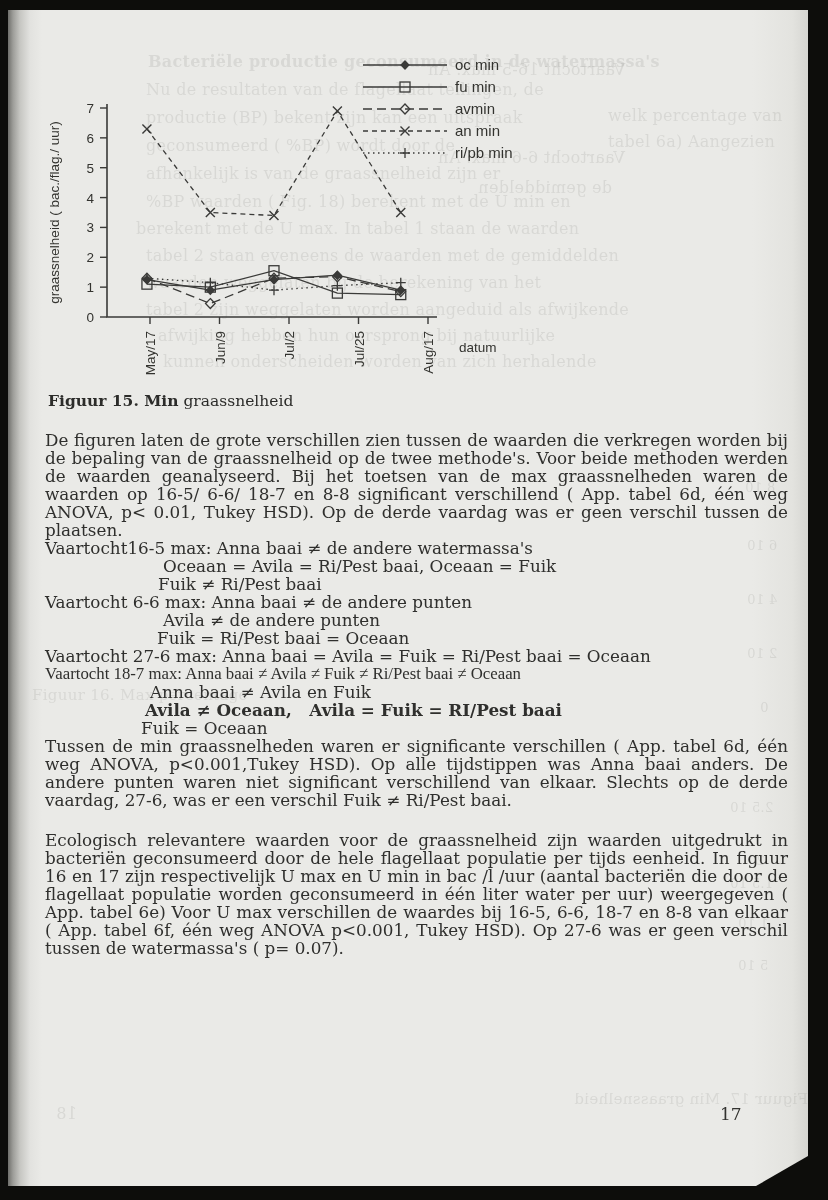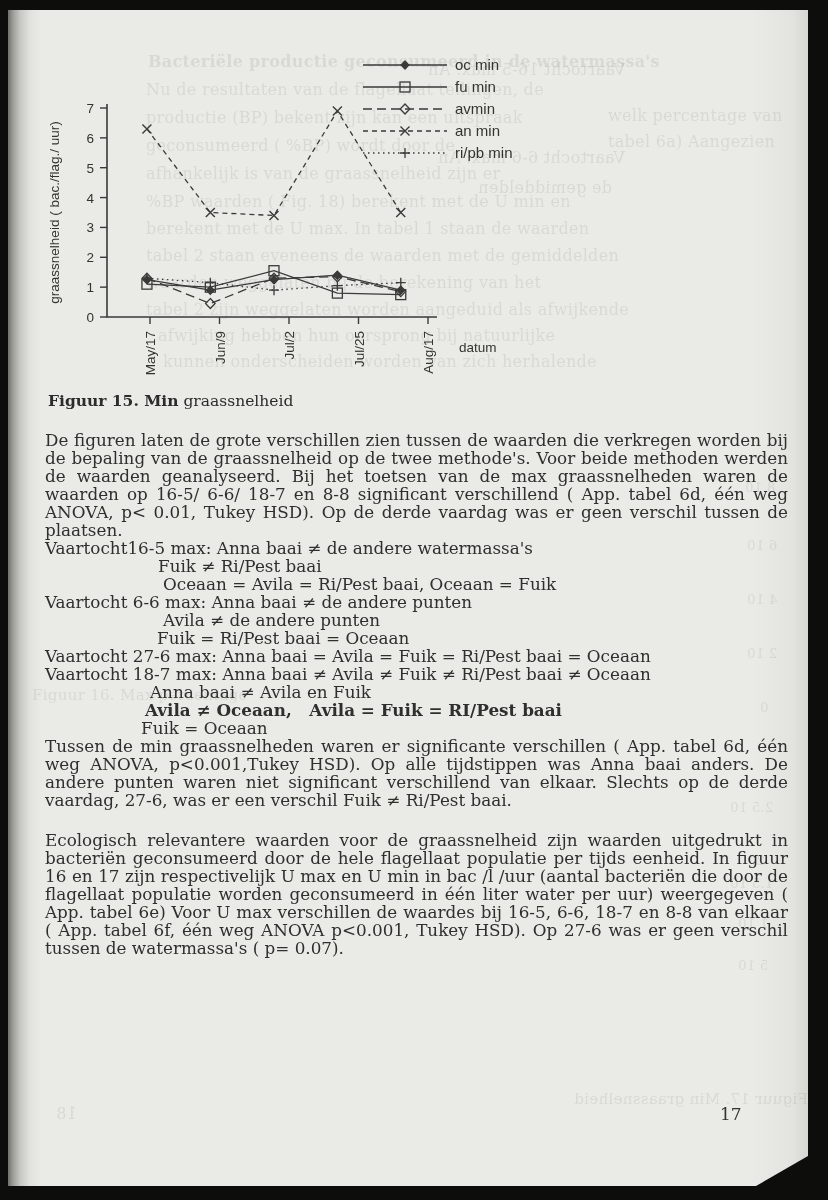--- a/index.html
+++ b/index.html
@@ -37,21 +37,21 @@
 <div class="page">
   <div class="ghost-layer">
       <span class="ghost g" style="font-weight: 700; left: 140px; top: 42px; font-size: 16px;">Bacteriële productie geconsumeerd in de watermassa's</span>
       <span class="ghost g" style="left: 138px; top: 70px; font-size: 16px;">Nu de resultaten van de flagellaat tellingen, de</span>
       <span class="ghost g" style="left: 138px; top: 98px; font-size: 16px;">productie (BP) bekent zijn kan een uitspraak</span>
       <span class="ghost g" style="left: 600px; top: 96px; font-size: 16px;">welk percentage van</span>
       <span class="ghost g" style="left: 138px; top: 126px; font-size: 16px;">geconsumeerd ( %BP) wordt door de</span>
       <span class="ghost g" style="left: 600px; top: 122px; font-size: 16px;">tabel 6a) Aangezien</span>
       <span class="ghost g" style="left: 138px; top: 154px; font-size: 16px;">afhankelijk is van de graassnelheid zijn er</span>
       <span class="ghost g" style="left: 138px; top: 182px; font-size: 16px;">%BP waarden ( Fig. 18) berekent met de U min en</span>
-      <span class="ghost g" style="left: 138px; top: 209px; font-size: 16px; text-align: center;">berekent met de U max. In tabel 1 staan de waarden</span>
+      <span class="ghost g" style="left: 128px; top: 209px; font-size: 16px; text-align: center;">berekent met de U max. In tabel 1 staan de waarden</span>
       <span class="ghost g" style="left: 138px; top: 236px; font-size: 16px;">tabel 2 staan eveneens de waarden met de gemiddelden</span>
       <span class="ghost g" style="left: 138px; top: 263px; font-size: 16px;">waarden weggelaten bij de berekening van het</span>
       <span class="ghost g" style="left: 138px; top: 290px; font-size: 16px;">tabel 2 zijn weggelaten worden aangeduid als afwijkende</span>
       <span class="ghost g" style="left: 150px; top: 316px; font-size: 16px;">afwijking hebben hun oorsprong bij natuurlijke</span>
       <span class="ghost g" style="left: 155px; top: 342px; font-size: 16px;">kunnen onderscheiden worden van zich herhalende</span>
       <span class="ghost gm" style="left: 420px; top: 50px; font-size: 16px;">Vaartocht 16-5 max: An</span>
       <span class="ghost gm" style="left: 430px; top: 138px; font-size: 16px;">Vaartocht 6-6 max: An</span>
       <span class="ghost gm" style="left: 470px; top: 168px; font-size: 16px;">de gemiddelden</span>
       <span class="ghost gm" style="left: 737px; top: 470px; font-size: 13px;">8 10</span>
       <span class="ghost gm" style="left: 739px; top: 528px; font-size: 13px;">6 10</span>
@@ -166,27 +166,27 @@
         </g>
       </svg>
   </div>
 
   <div class="caption"><span class="cap-b">Figuur 15. Min</span><span> graassnelheid</span></div>
 
   <div class="body-text">
     <p class="para">De figuren laten de grote verschillen zien tussen de waarden die verkregen worden bij de bepaling van de graassnelheid op de twee methode's. Voor beide methoden werden de waarden geanalyseerd. Bij het toetsen van de max graassnelheden waren de waarden op 16-5/ 6-6/ 18-7 en 8-8 significant verschillend ( App. tabel 6d, één weg ANOVA, p&lt; 0.01, Tukey HSD). Op de derde vaardag was er geen verschil tussen de plaatsen.</p>
     <div>
         <div class="vline" style="padding-left: 0px;">Vaartocht16-5 max: Anna baai ≠ de andere watermassa's</div>
+        <div class="vline" style="padding-left: 118px;">Oceaan = Avila = Ri/Pest baai, Oceaan = Fuik</div>
         <div class="vline" style="padding-left: 113px;">Fuik ≠ Ri/Pest baai</div>
-        <div class="vline" style="padding-left: 118px;">Oceaan = Avila = Ri/Pest baai, Oceaan = Fuik</div>
         <div class="vline" style="padding-left: 0px;">Vaartocht 6-6 max: Anna baai ≠ de andere punten</div>
         <div class="vline" style="padding-left: 118px;">Avila ≠ de andere punten</div>
         <div class="vline" style="padding-left: 112px;">Fuik = Ri/Pest baai = Oceaan</div>
         <div class="vline" style="padding-left: 0px;">Vaartocht 27-6 max: Anna baai = Avila = Fuik = Ri/Pest baai = Oceaan</div>
-        <div class="vline" style="padding-left: 0px;">Vaartocht 18-7 max: Anna baai ≠ Avila ≠ Fuik ≠ Ri/Pest baai ≠ Oceaan</div>
+        <div class="vline" style="padding-left: 0px; font-family: Liberation Serif, serif;">Vaartocht 18-7 max: Anna baai ≠ Avila ≠ Fuik ≠ Ri/Pest baai ≠ Oceaan</div>
         <div class="vline" style="padding-left: 105px;">Anna baai ≠ Avila en Fuik</div>
         <div class="vline" style="padding-left: 100px; font-weight: bold;">Avila ≠ Oceaan,   Avila = Fuik = RI/Pest baai</div>
         <div class="vline" style="padding-left: 96px;">Fuik = Oceaan</div>
       </div>
     <p class="para">Tussen de min graassnelheden waren er significante verschillen ( App. tabel 6d, één weg ANOVA, p&lt;0.001,Tukey HSD). Op alle tijdstippen was Anna baai anders. De andere punten waren niet significant verschillend van elkaar. Slechts op de derde vaardag, 27-6, was er een verschil Fuik ≠ Ri/Pest baai.</p>
     <p class="para para-gap">Ecologisch relevantere waarden voor de graassnelheid zijn waarden uitgedrukt in bacteriën geconsumeerd door de hele flagellaat populatie per tijds eenheid. In figuur 16 en 17 zijn respectivelijk U max en U min in bac /l /uur (aantal bacteriën die door de flagellaat populatie worden geconsumeerd in één liter water per uur) weergegeven ( App. tabel 6e) Voor U max verschillen de waardes bij 16-5, 6-6, 18-7 en 8-8 van elkaar ( App. tabel 6f, één weg ANOVA p&lt;0.001, Tukey HSD). Op 27-6 was er geen verschil tussen de watermassa's ( p= 0.07).</p>
   </div>
 
   <div class="page-num">17</div>
   <div class="corner-cut"></div>

